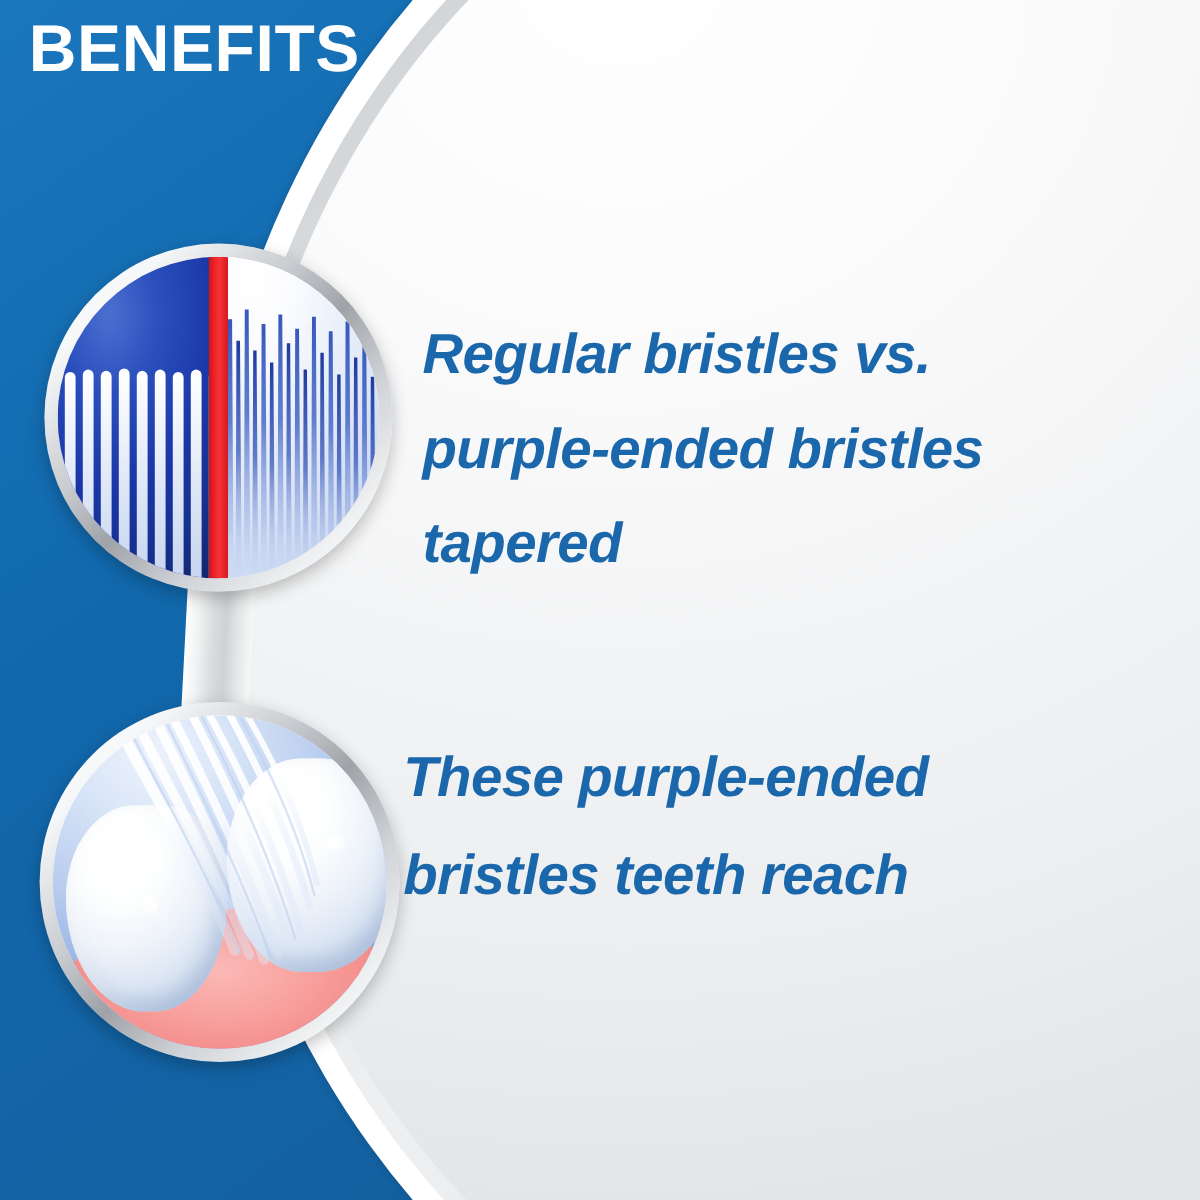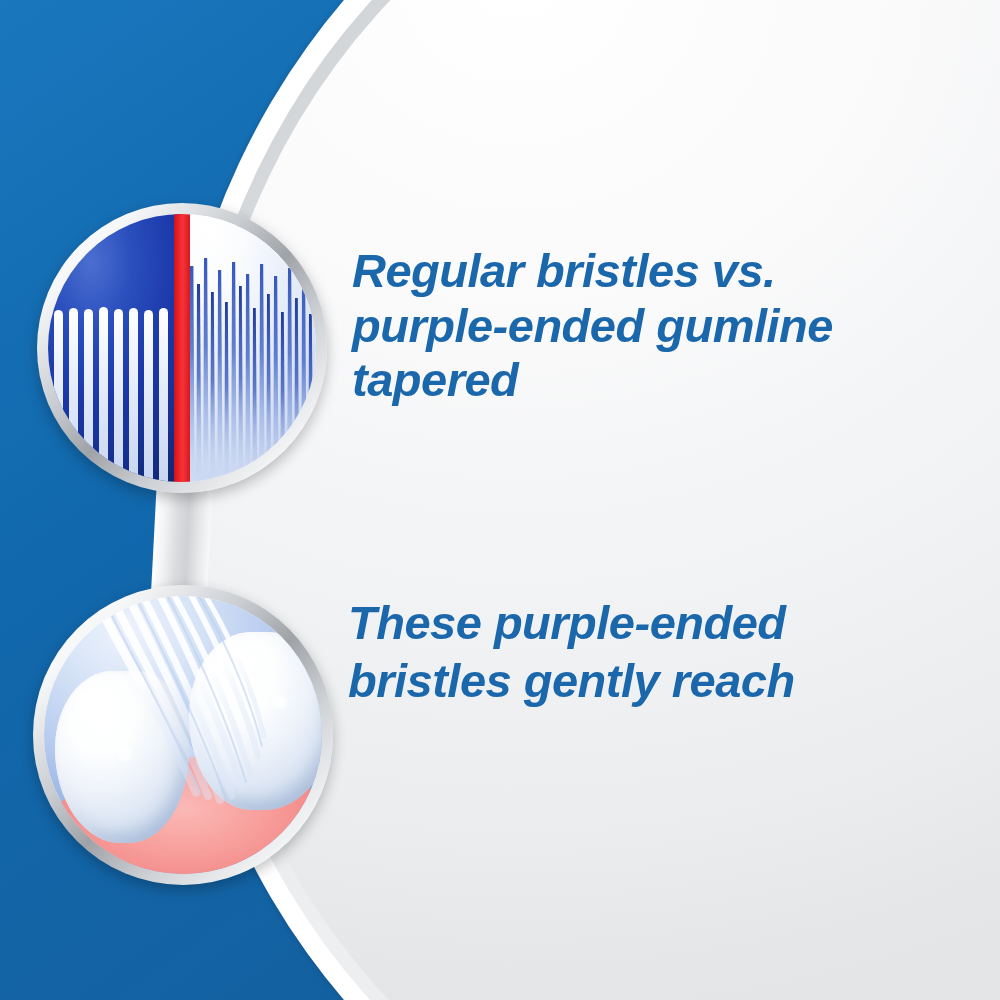--- a/index.html
+++ b/index.html
@@ -192,27 +192,27 @@
     letter-spacing: -0.5px;
   }
   #copy-1 {
     left: 352px;
     top: 244px;
     width: 600px;
     font-size: 47px;
     line-height: 1.16;
   }
   #copy-2 {
-    left: 348px;
+    left: 336px;
     top: 594px;
     width: 620px;
     font-size: 47px;
     line-height: 1.24;
   }
-  .copy .ln { display: block; white-space: nowrap; }
+  .copy .ln { display: block; white-space: nowrap; margin-top: 24px; }
 </style>
 </head>
 <body>
 
 <div id="poster">
 
   <svg class="dots" viewBox="0 0 560 670" preserveAspectRatio="none" aria-hidden="true">
     <defs>
       <radialGradient id="dotFade" cx="52%" cy="52%" r="62%">
         <stop offset="0%" stop-color="#ffffff" stop-opacity="1"></stop>
@@ -236,20 +236,21 @@
     </defs>
     <g mask="url(#dotMask)">
       <rect x="0" y="0" width="560" height="670" fill="url(#dotPat)" mask="url(#growMask)" opacity="0.95"></rect>
     </g>
   </svg>
 
   <div class="panel-outer"></div>
   <div class="panel-rim"></div>
   <div class="panel-inner"></div>
 
+  <div class="title">BENEFITS</div>
 
   <div class="connector"></div>
 
   <div id="lens-bristles" class="lens">
     <div class="lens-face">
       <div class="bristle-left"></div>
       <div class="bristle-right"></div>
 
       <svg viewBox="0 0 268 268" preserveAspectRatio="none" style="position:absolute;inset:0;width:100%;height:100%;z-index:4" aria-hidden="true">
         <defs>
@@ -346,22 +347,22 @@
           <path d="M84,-15 C118,53 152,122 182,202" stroke-width="2"></path>
           <path d="M116,-14 C150,49 180,114 202,186" stroke-width="2"></path>
           <path d="M148,-12 C180,42 204,94 218,150" stroke-width="2"></path>
         </g>
       </svg>
     </div>
   </div>
 
   <div id="copy-1" class="copy">
     <span class="ln">Regular bristles vs.</span>
-    <span class="ln">purple-ended gumline</span>
+    <span class="ln">purple-ended bristles</span>
     <span class="ln">tapered</span>
   </div>
 
   <div id="copy-2" class="copy">
     <span class="ln">These purple-ended</span>
-    <span class="ln">bristles gently reach</span>
+    <span class="ln">bristles teeth reach</span>
   </div>
 
 </div>
 
 </body></html>

